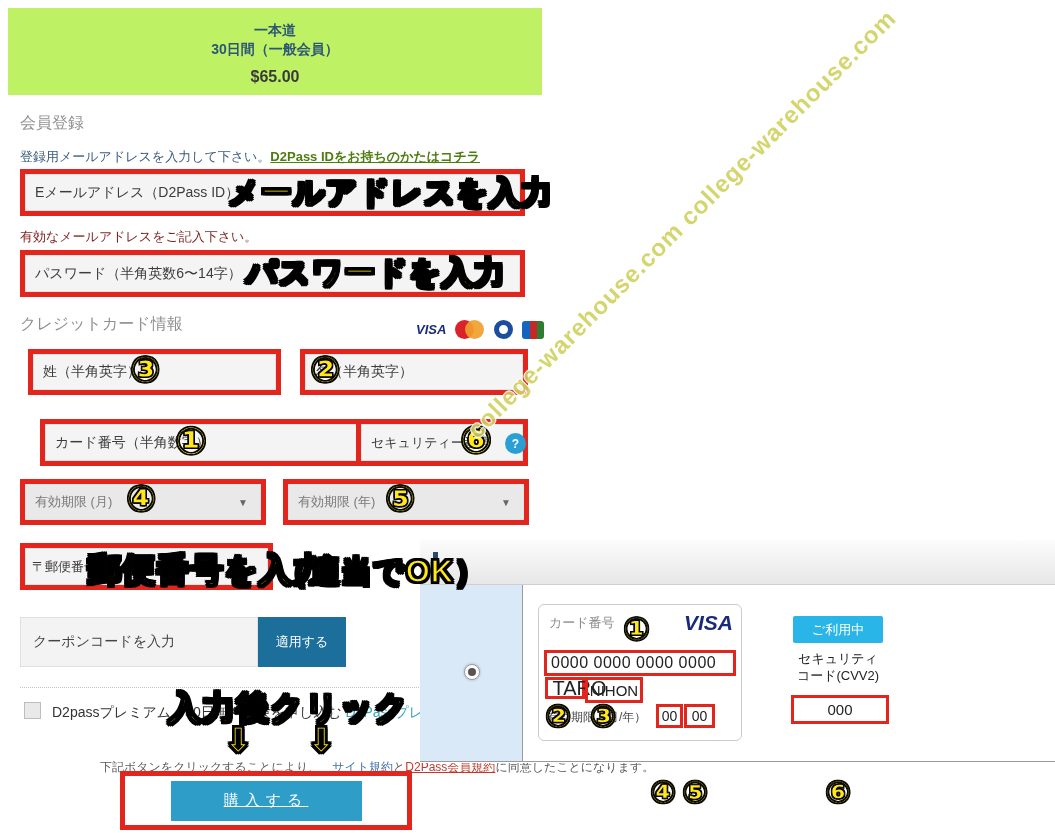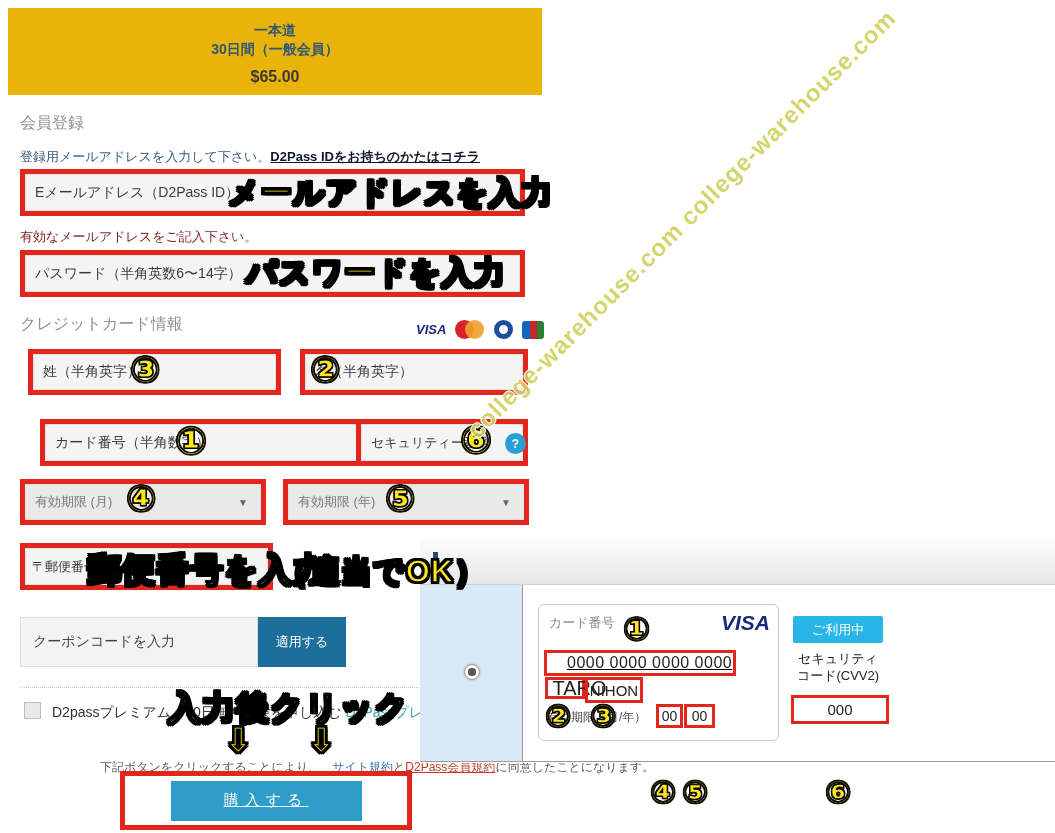--- a/index.html
+++ b/index.html
@@ -3,27 +3,27 @@
 <meta charset="utf-8">
 <style>
   * { margin:0; padding:0; box-sizing:border-box; }
   html,body { background:#fff; }
   body { font-family:"Liberation Sans","DejaVu Sans",sans-serif; }
   #stage { position:relative; width:1055px; height:833px; background:#fff; overflow:hidden; }
 
   .abs { position:absolute; }
 
   
-  .banner { left:8px; top:8px; width:534px; height:87px; background:#eab308; text-align:center; padding-top:13px; }
+  .banner { left:8px; top:8px; width:534px; height:87px; background:#bef264; text-align:center; padding-top:13px; }
   .banner .line1,.banner .line2 { color:#2d5777; font-weight:bold; font-size:14px; line-height:19px; }
   .banner .price { color:#3a3a3a; font-weight:bold; font-size:16px; margin-top:9px; }
 
   .sec-heading { color:#909090; font-size:16px; }
   .instr { font-size:13px; color:#3a5b7c; }
-  .instr a { color:#0f172a; font-weight:bold; text-decoration:underline; }
+  .instr a { color:#4d7c0f; font-weight:bold; text-decoration:underline; }
 
   
   .redbox { border:5px solid #e2251d; background:#fff; }
   .redbox-thin { border:3px solid #e2251d; background:transparent; }
 
   .field { width:100%; height:100%; background:#f4f4f4; border:1px solid #e3e3e3; display:flex; align-items:center; padding-left:9px; font-size:14px; color:#3c3c3c; }
   .dropdown { background:#e9e9e9; color:#7a7a7a; font-size:13px; position:relative; }
   .dropdown .caret { position:absolute; right:12px; top:50%; transform:translateY(-50%); color:#666; font-size:10px; }
 
   .err { font-size:13px; color:#7f1d1d; }
@@ -73,21 +73,21 @@
   
   .panel { left:420px; top:540px; width:635px; height:223px; background:#fff; }
   .panel-header { height:45px; background:linear-gradient(#fcfcfc,#e7e7e7); border-bottom:1px solid #cfcfcf; display:flex; align-items:center; }
   .panel-header .bar { width:5px; height:20px; background:#2c4770; margin-left:13px; }
   .panel-header .ttl { margin-left:9px; font-size:18px; font-weight:bold; color:#2b2b2b; }
   .panel-body { position:relative; height:177px; border-bottom:1px solid #9a9a9a; background:#fff; }
   .leftcol { position:absolute; left:0; top:0; width:103px; height:100%; background:#d9e9f8; border-right:1px solid #9a9a9a; }
   .radio { position:absolute; width:16px; height:16px; border-radius:50%; background:#fdfdfd; border:1px solid #9e9e9e; box-shadow:0 0 3px rgba(0,0,0,.25); }
   .radio i { position:absolute; left:50%; top:50%; width:8px; height:8px; margin:-4px 0 0 -4px; border-radius:50%; background:#555; }
 
-  .cardbox { position:absolute; left:118px; top:19px; width:241px; height:137px; background:#fff; border:1px solid #ccc; border-radius:6px; }
+  .cardbox { position:absolute; left:118px; top:19px; width:204px; height:137px; background:#fff; border:1px solid #ccc; border-radius:6px; }
   .cardbox .lbl { position:absolute; left:10px; top:9px; font-size:13px; color:#8a8a8a; }
   .cardbox .visa { position:absolute; right:8px; top:6px; font-size:21px; font-style:italic; font-weight:900; color:#1a2a7a; }
   .mono-num { font-size:16px; color:#222; letter-spacing:.5px; white-space:nowrap; }
 
   .status-btn { position:absolute; left:373px; top:31px; width:90px; height:27px; background:#29b5e8; color:#fff; font-size:13px; display:flex; align-items:center; justify-content:center; border-radius:2px; }
   .cvv-lbl { position:absolute; left:362px; top:65px; width:112px; text-align:center; font-size:13px; color:#222; line-height:17px; white-space:nowrap; }
   .cvv-box { position:absolute; left:371px; top:110px; width:98px; height:29px; display:flex; align-items:center; justify-content:center; font-size:15px; color:#222; background:#fff; }
 
   .watermark {
     left:462px; top:424px; transform:rotate(-45deg); transform-origin:0 0;
@@ -232,21 +232,21 @@
       <div class="leftcol"></div>
       <div class="radio" style="left:44px; top:79px;">
           <i></i>
         </div>
 
       <div class="cardbox">
         <span class="lbl">カード番号</span>
         <span class="visa">VISA</span>
         <span class="circ" style="position:absolute; left:84px; top:8px; font-size:32px; z-index:5;">①</span>
 
-        <div class="redbox-thin" style="position:absolute; left:5px; top:45px; width:192px; height:26px; display:flex; align-items:center; padding-left:20px;text-decoration:underline;">
+        <div class="redbox-thin" style="position:absolute; left:5px; top:45px; width:192px; height:26px; display:flex; align-items:center; padding-left:4px;">
           <span class="mono-num">0000 0000 0000 0000</span>
         </div>
 
         <div class="redbox-thin" style="position:absolute; left:6px; top:72px; width:40px; height:22px; display:flex; align-items:center; justify-content:center;">
           <span style="font-size:20px; color:#222;padding-left:29px;">TARO</span>
         </div>
         <div class="redbox-thin" style="position:absolute; left:46px; top:72px; width:58px; height:26px; display:flex; align-items:center; justify-content:center;">
           <span style="font-size:15px; color:#222;">NIHON</span>
         </div>
 

